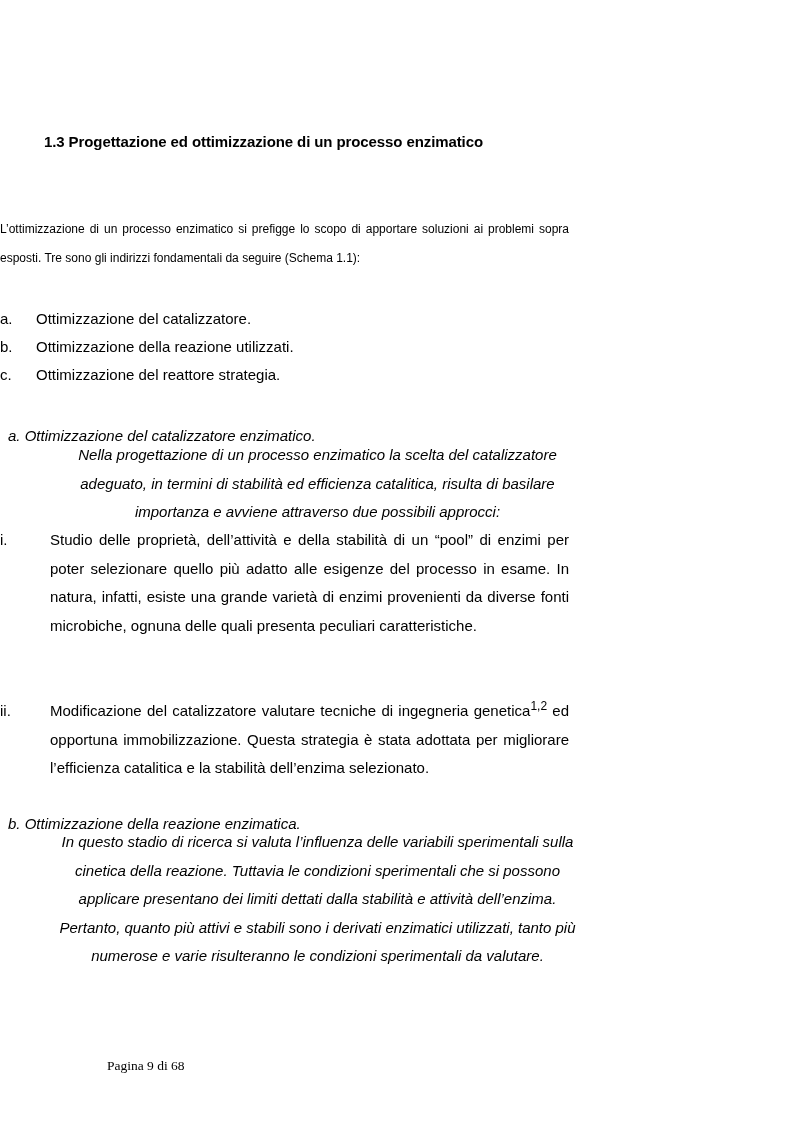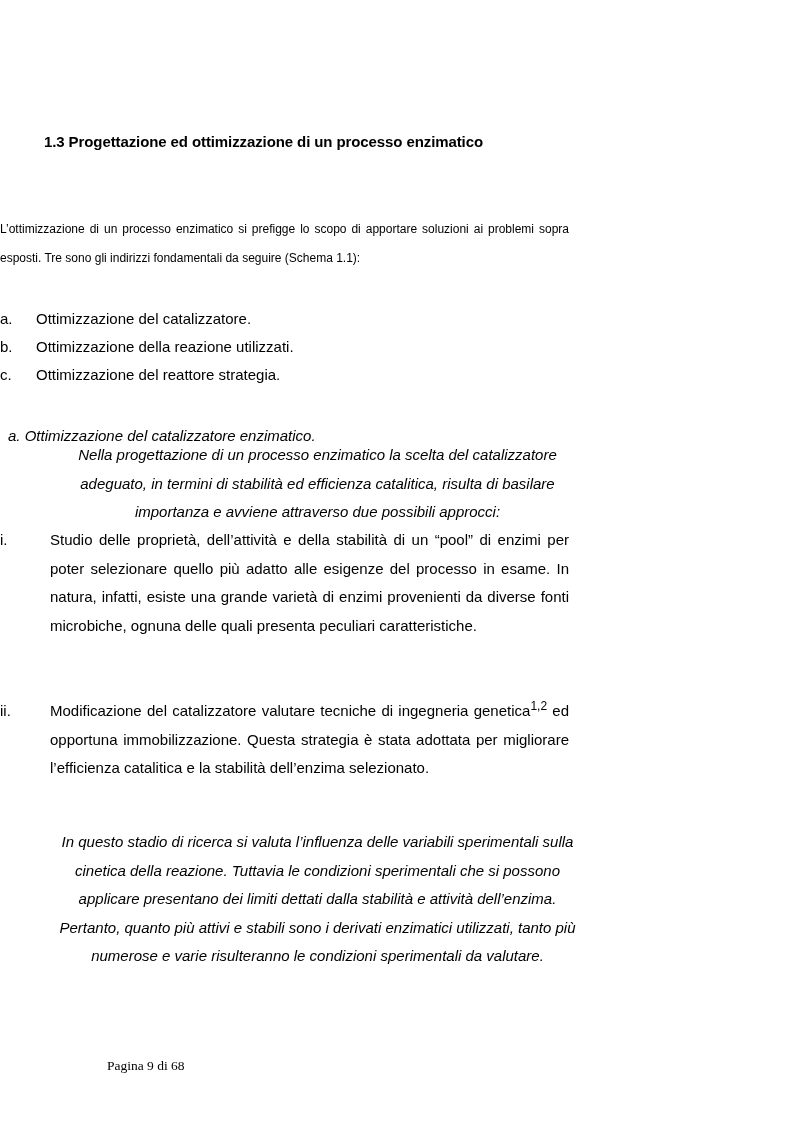--- a/index.html
+++ b/index.html
@@ -161,18 +161,19 @@
   <div class="roman-item" style="top:526px;">
     <span class="rmarker">i.</span>
     <span class="rtext">Studio delle proprietà, dell’attività e della stabilità di un “pool” di enzimi per poter selezionare quello più adatto alle esigenze del processo in esame. In natura, infatti, esiste una grande varietà di enzimi provenienti da diverse fonti microbiche, ognuna delle quali presenta peculiari caratteristiche.</span>
   </div>
 
   <div class="roman-item" style="top:697px;">
     <span class="rmarker">ii.</span>
     <span class="rtext"><span>Modificazione del catalizzatore valutare tecniche di ingegneria genetica</span><sup>1,2</sup><span> ed opportuna immobilizzazione. Questa strategia è stata adottata per migliorare l’efficienza catalitica e la stabilità dell’enzima selezionato.</span></span>
   </div>
 
+  <p class="italic-head" style="top:803px;">b. Ottimizzazione della reazione enzimatica.</p>
 
   <p class="indented-para" style="top:828px;">In questo stadio di ricerca si valuta l’influenza delle variabili sperimentali sulla cinetica della reazione. Tuttavia le condizioni sperimentali che si possono applicare presentano dei limiti dettati dalla stabilità e attività dell’enzima. Pertanto, quanto più attivi e stabili sono i derivati enzimatici utilizzati, tanto più numerose e varie risulteranno le condizioni sperimentali da valutare.</p>
 
   <div class="footer">Pagina 9 di 68</div>
 
 </div>
 
 </body></html>

